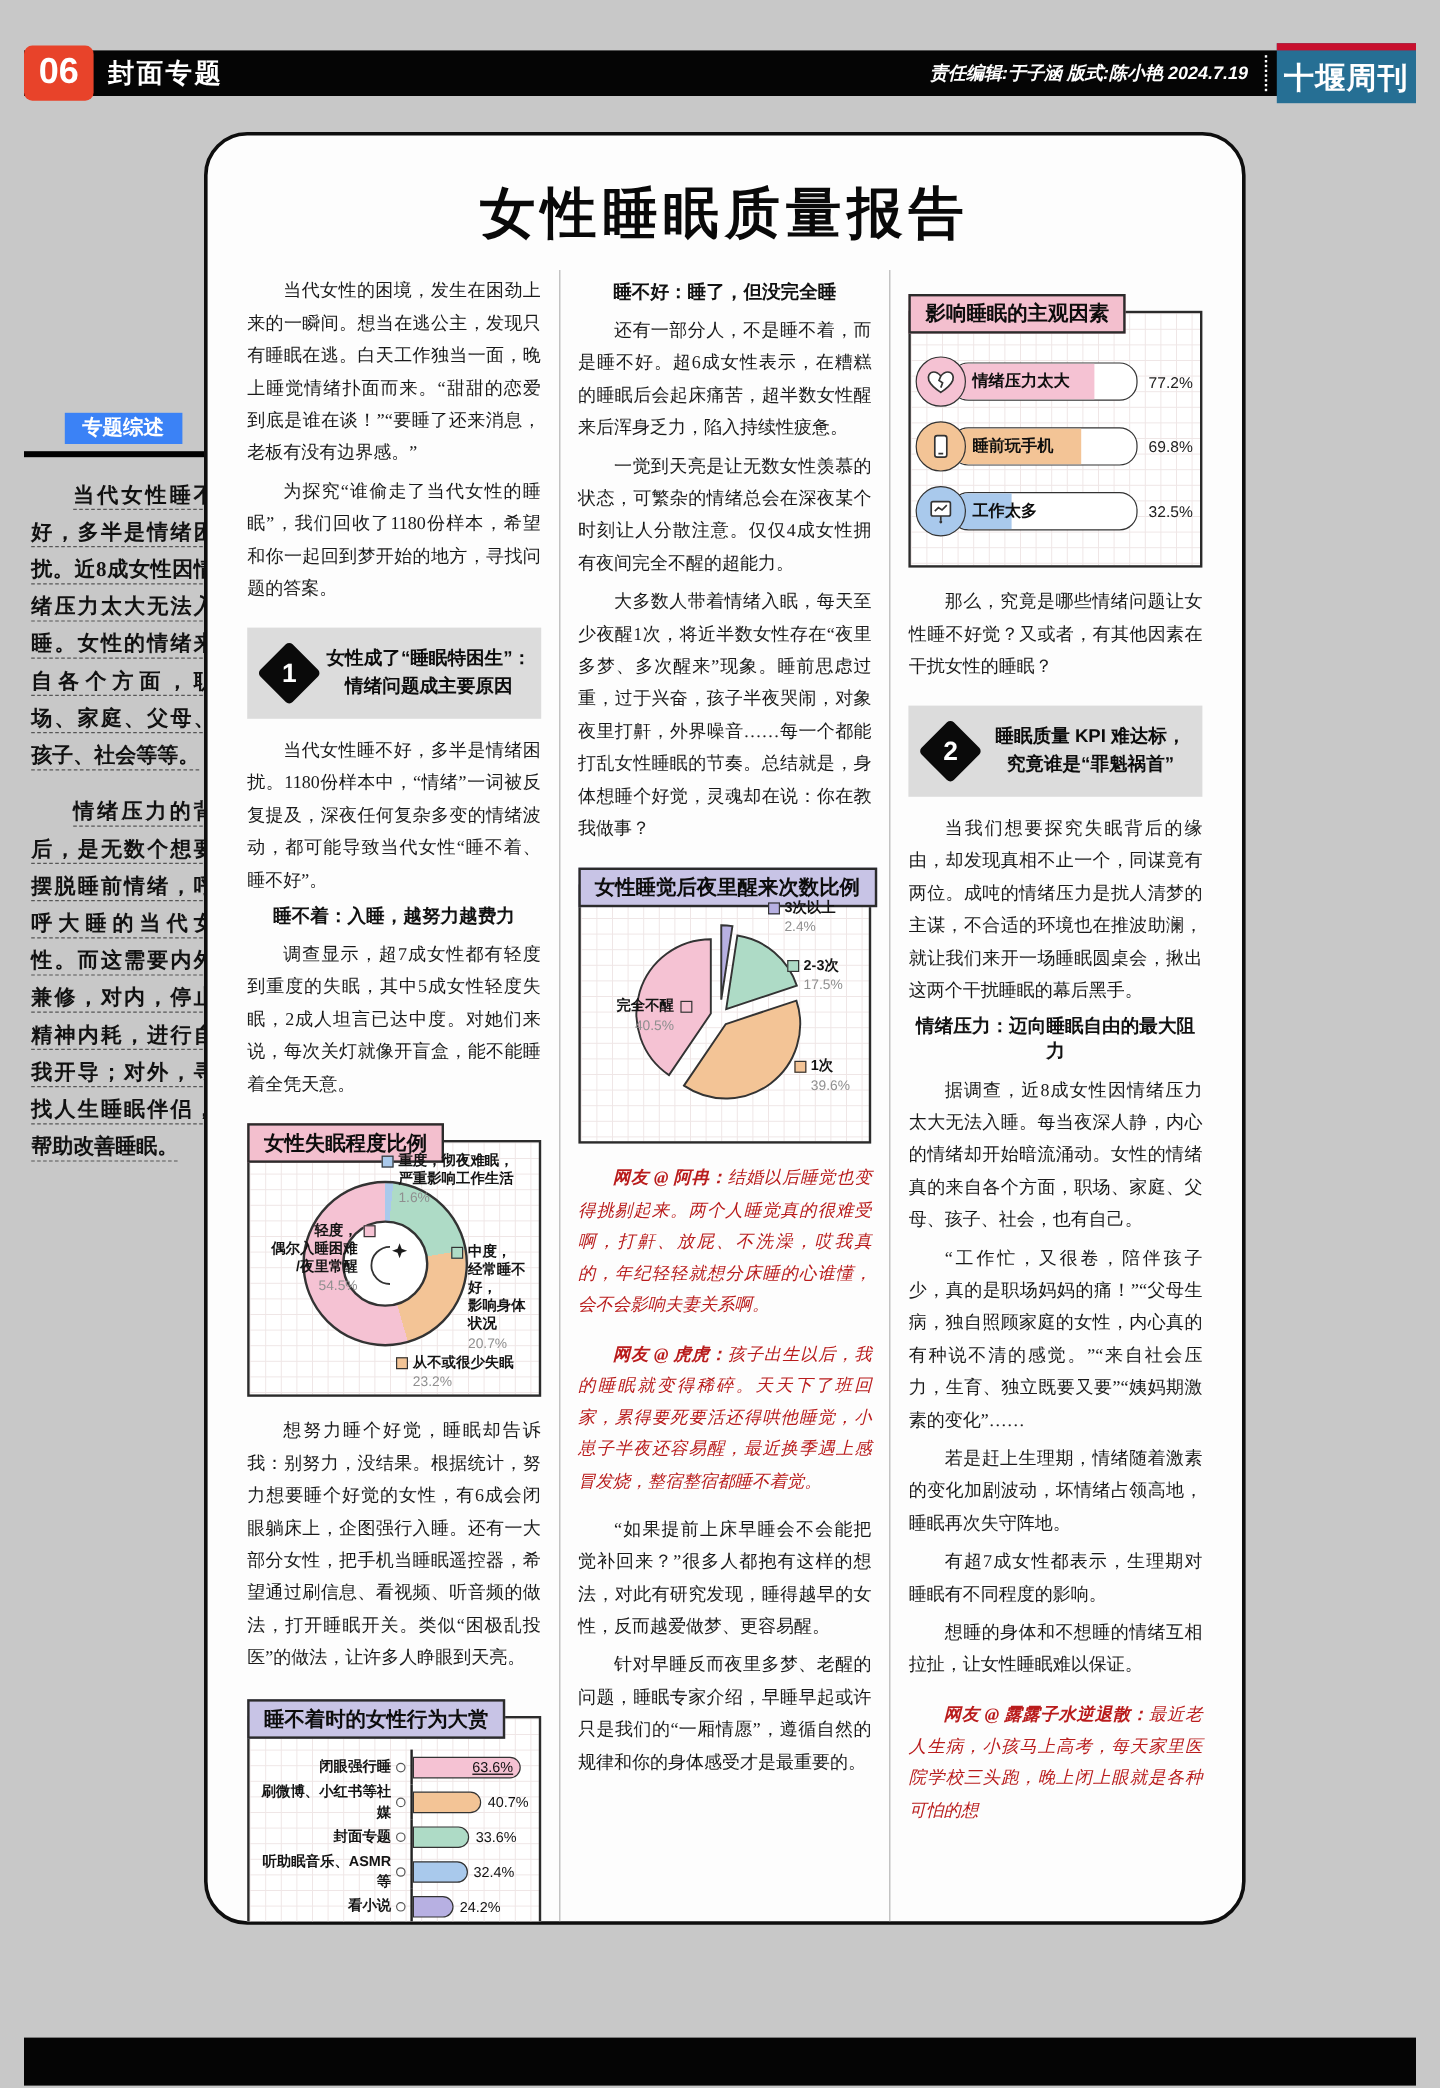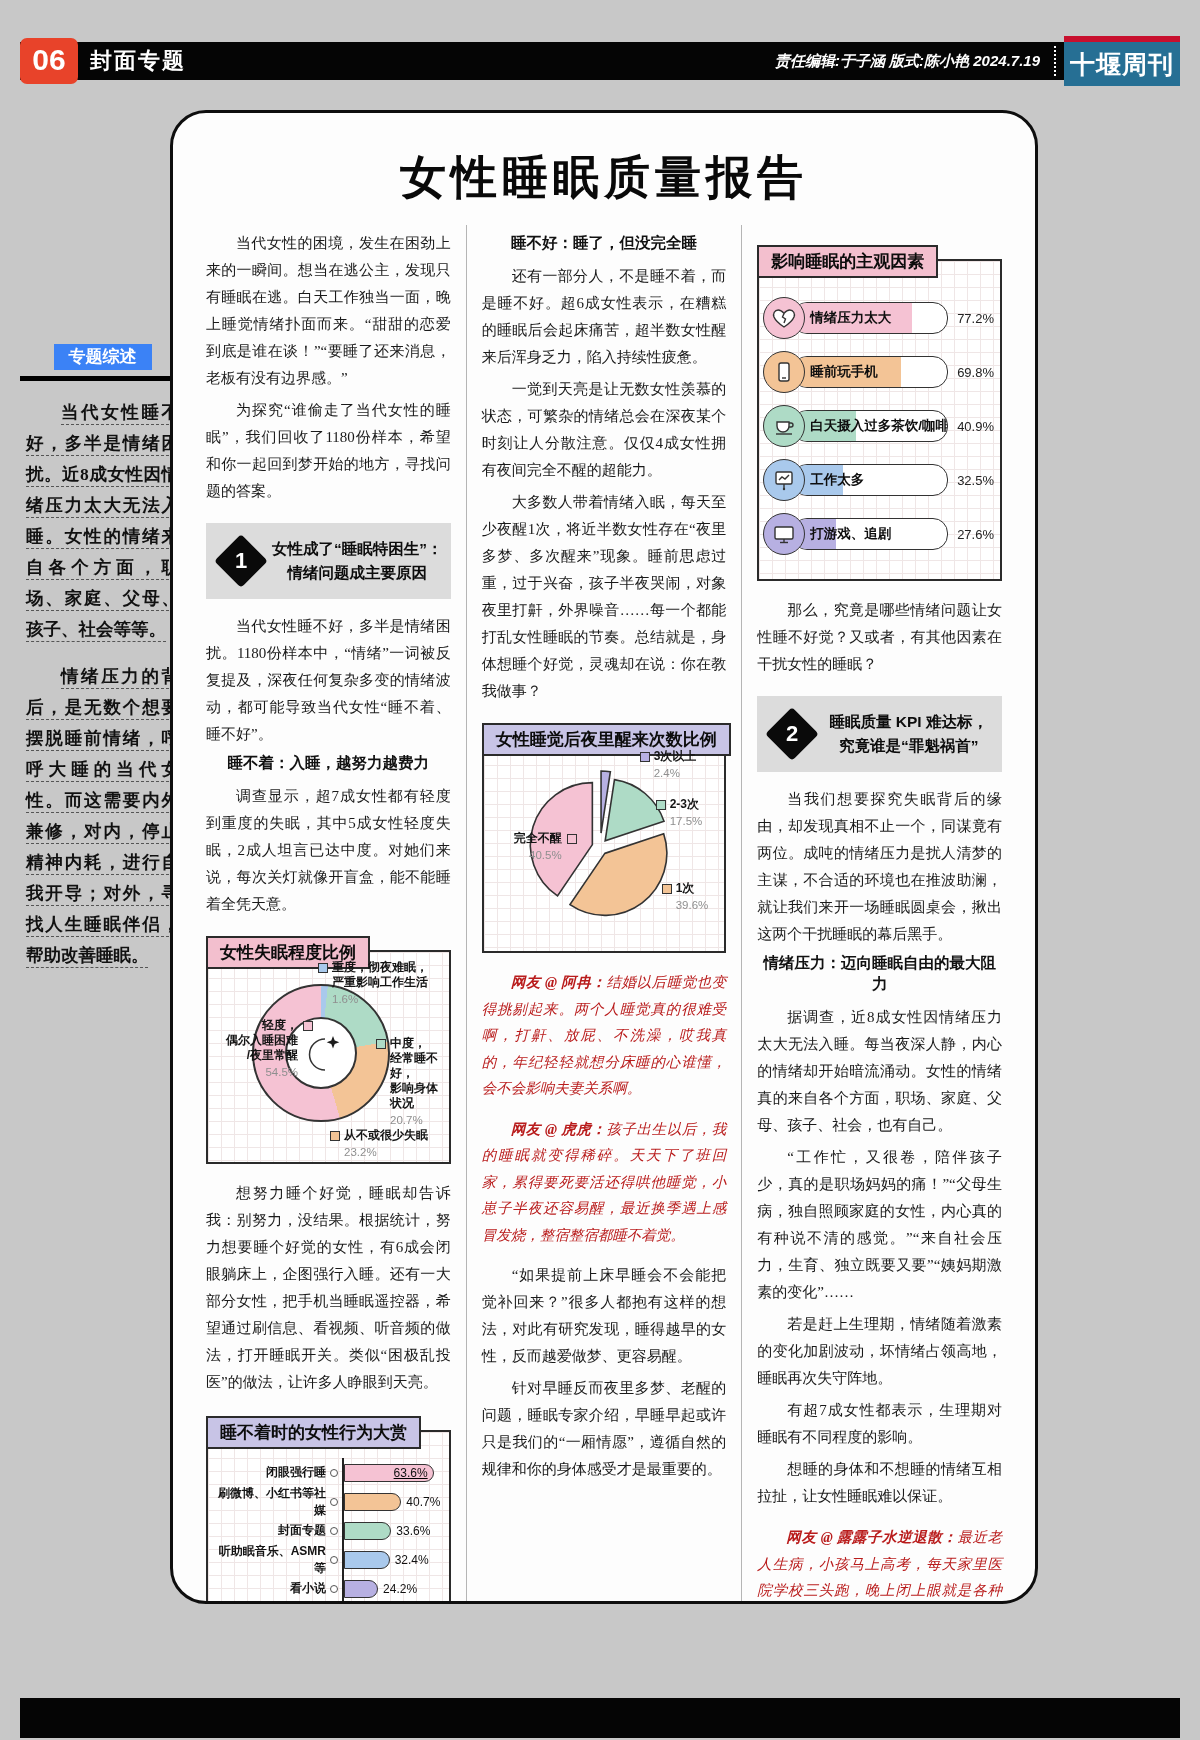--- a/index.html
+++ b/index.html
@@ -291,61 +291,33 @@
                     <line x1="10" y1="18" x2="14" y2="18" stroke="#333" stroke-width="1.4"></line>
                   </svg>
                 </div>
                 <div class="pill">
                   <div class="pill-fill" style="width: 69.8%; background: rgb(243, 196, 150);"></div>
                   <span class="pill-label">睡前玩手机</span>
                 </div>
                 <div class="pill-val">69.8%</div>
               </div>
               <div class="pill-row">
-                <div class="pill-icon" style="background: rgb(174, 219, 198);">
-                  <svg width="24" height="24" viewBox="0 0 24 24">
-                    <path d="M5 8h12v4a6 6 0 0 1-12 0z" fill="#fff" stroke="#333" stroke-width="1.4"></path>
-                    <path d="M17 9h2a2 2 0 0 1 0 4h-2" fill="none" stroke="#333" stroke-width="1.4"></path>
-                    <line x1="4" y1="20" x2="20" y2="20" stroke="#333" stroke-width="1.4"></line>
-                  </svg>
-                </div>
-                <div class="pill">
-                  <div class="pill-fill" style="width: 40.9%; background: rgb(174, 219, 198);"></div>
-                  <span class="pill-label">白天摄入过多茶饮/咖啡</span>
-                </div>
-                <div class="pill-val">40.9%</div>
-              </div>
-              <div class="pill-row">
                 <div class="pill-icon" style="background: rgb(169, 201, 236);">
                   <svg width="24" height="24" viewBox="0 0 24 24">
                     <rect x="4" y="4" width="16" height="12" rx="1.5" fill="#fff" stroke="#333" stroke-width="1.4"></rect>
                     <polyline points="7,12 10,9 13,11 17,7" fill="none" stroke="#333" stroke-width="1.4"></polyline>
                     <line x1="12" y1="16" x2="12" y2="20" stroke="#333" stroke-width="1.4"></line>
                     <circle cx="12" cy="21" r="1.2" fill="#333"></circle>
                   </svg>
                 </div>
                 <div class="pill">
                   <div class="pill-fill" style="width: 32.5%; background: rgb(169, 201, 236);"></div>
                   <span class="pill-label">工作太多</span>
                 </div>
                 <div class="pill-val">32.5%</div>
-              </div>
-              <div class="pill-row">
-                <div class="pill-icon" style="background: rgb(183, 176, 226);">
-                  <svg width="24" height="24" viewBox="0 0 24 24">
-                    <rect x="3" y="5" width="18" height="12" rx="1.5" fill="#fff" stroke="#333" stroke-width="1.4"></rect>
-                    <line x1="12" y1="17" x2="12" y2="20" stroke="#333" stroke-width="1.4"></line>
-                    <line x1="8" y1="20.5" x2="16" y2="20.5" stroke="#333" stroke-width="1.4"></line>
-                  </svg>
-                </div>
-                <div class="pill">
-                  <div class="pill-fill" style="width: 27.6%; background: rgb(183, 176, 226);"></div>
-                  <span class="pill-label">打游戏、追剧</span>
-                </div>
-                <div class="pill-val">27.6%</div>
               </div>
             </div>
         </figure>
 
         <p class="body">那么，究竟是哪些情绪问题让女性睡不好觉？又或者，有其他因素在干扰女性的睡眠？</p>
 
         <div class="sec">
           <div class="diamond">
             <span>2</span>
           </div>

